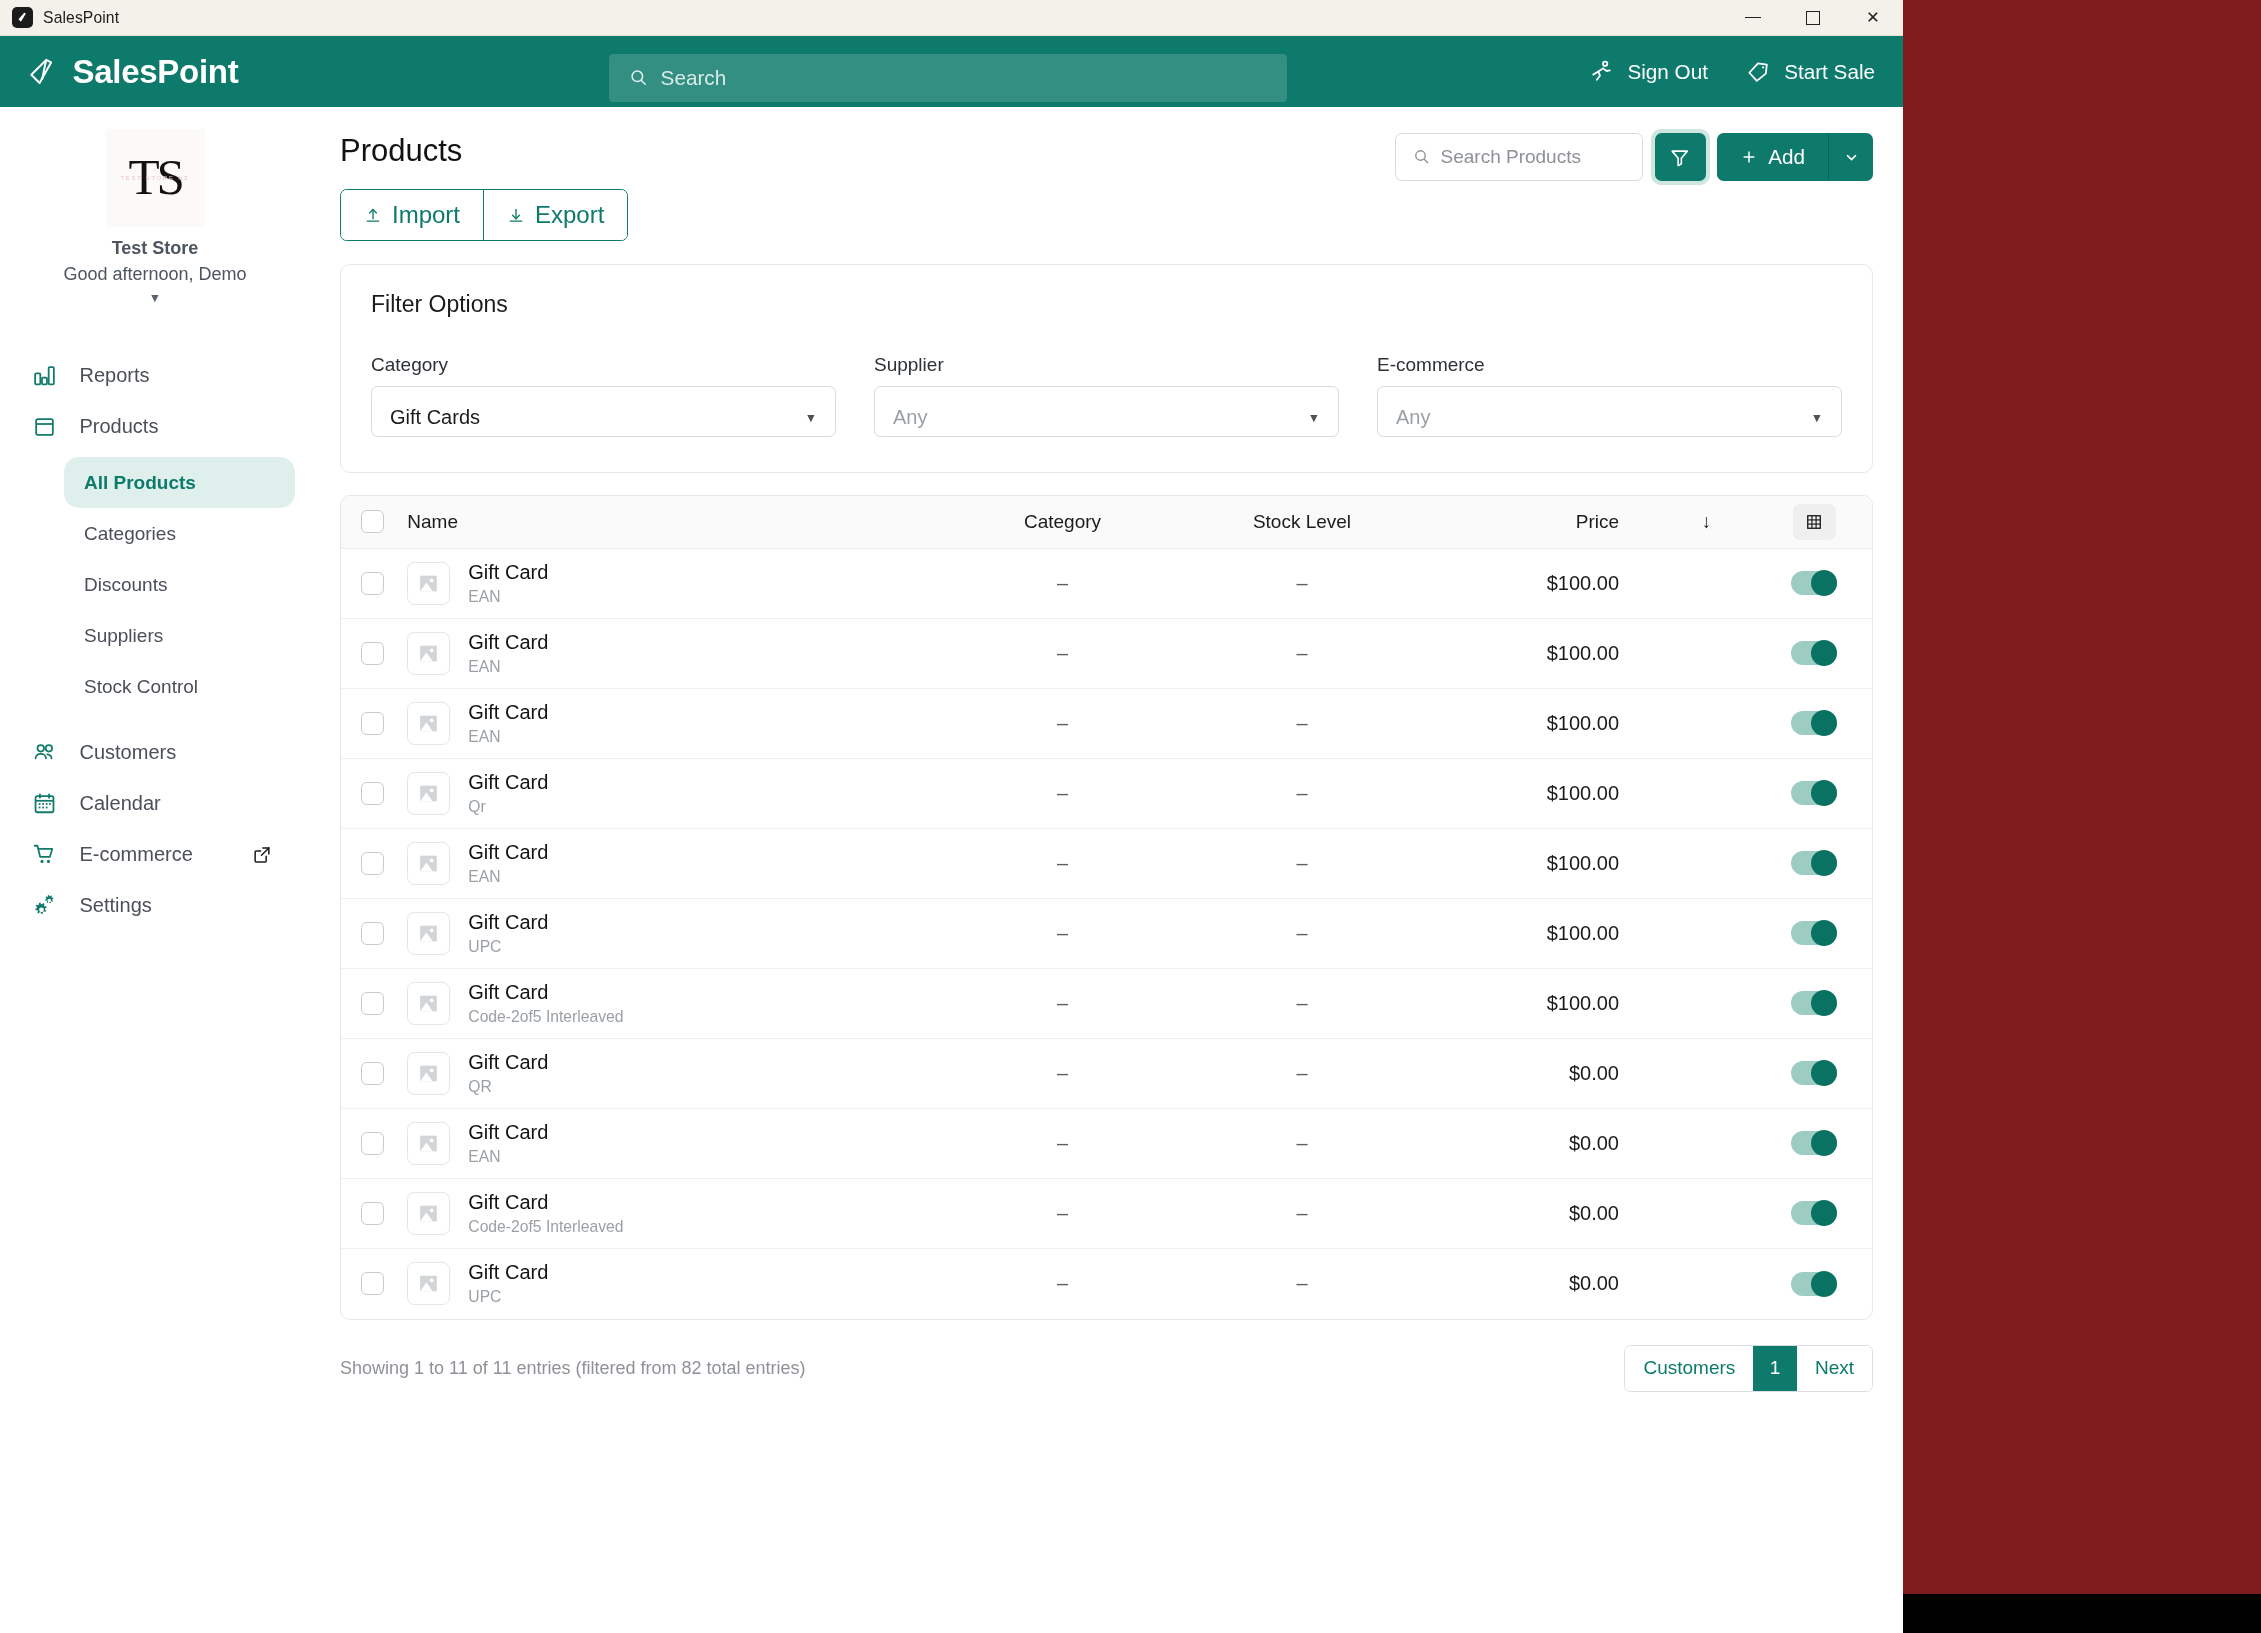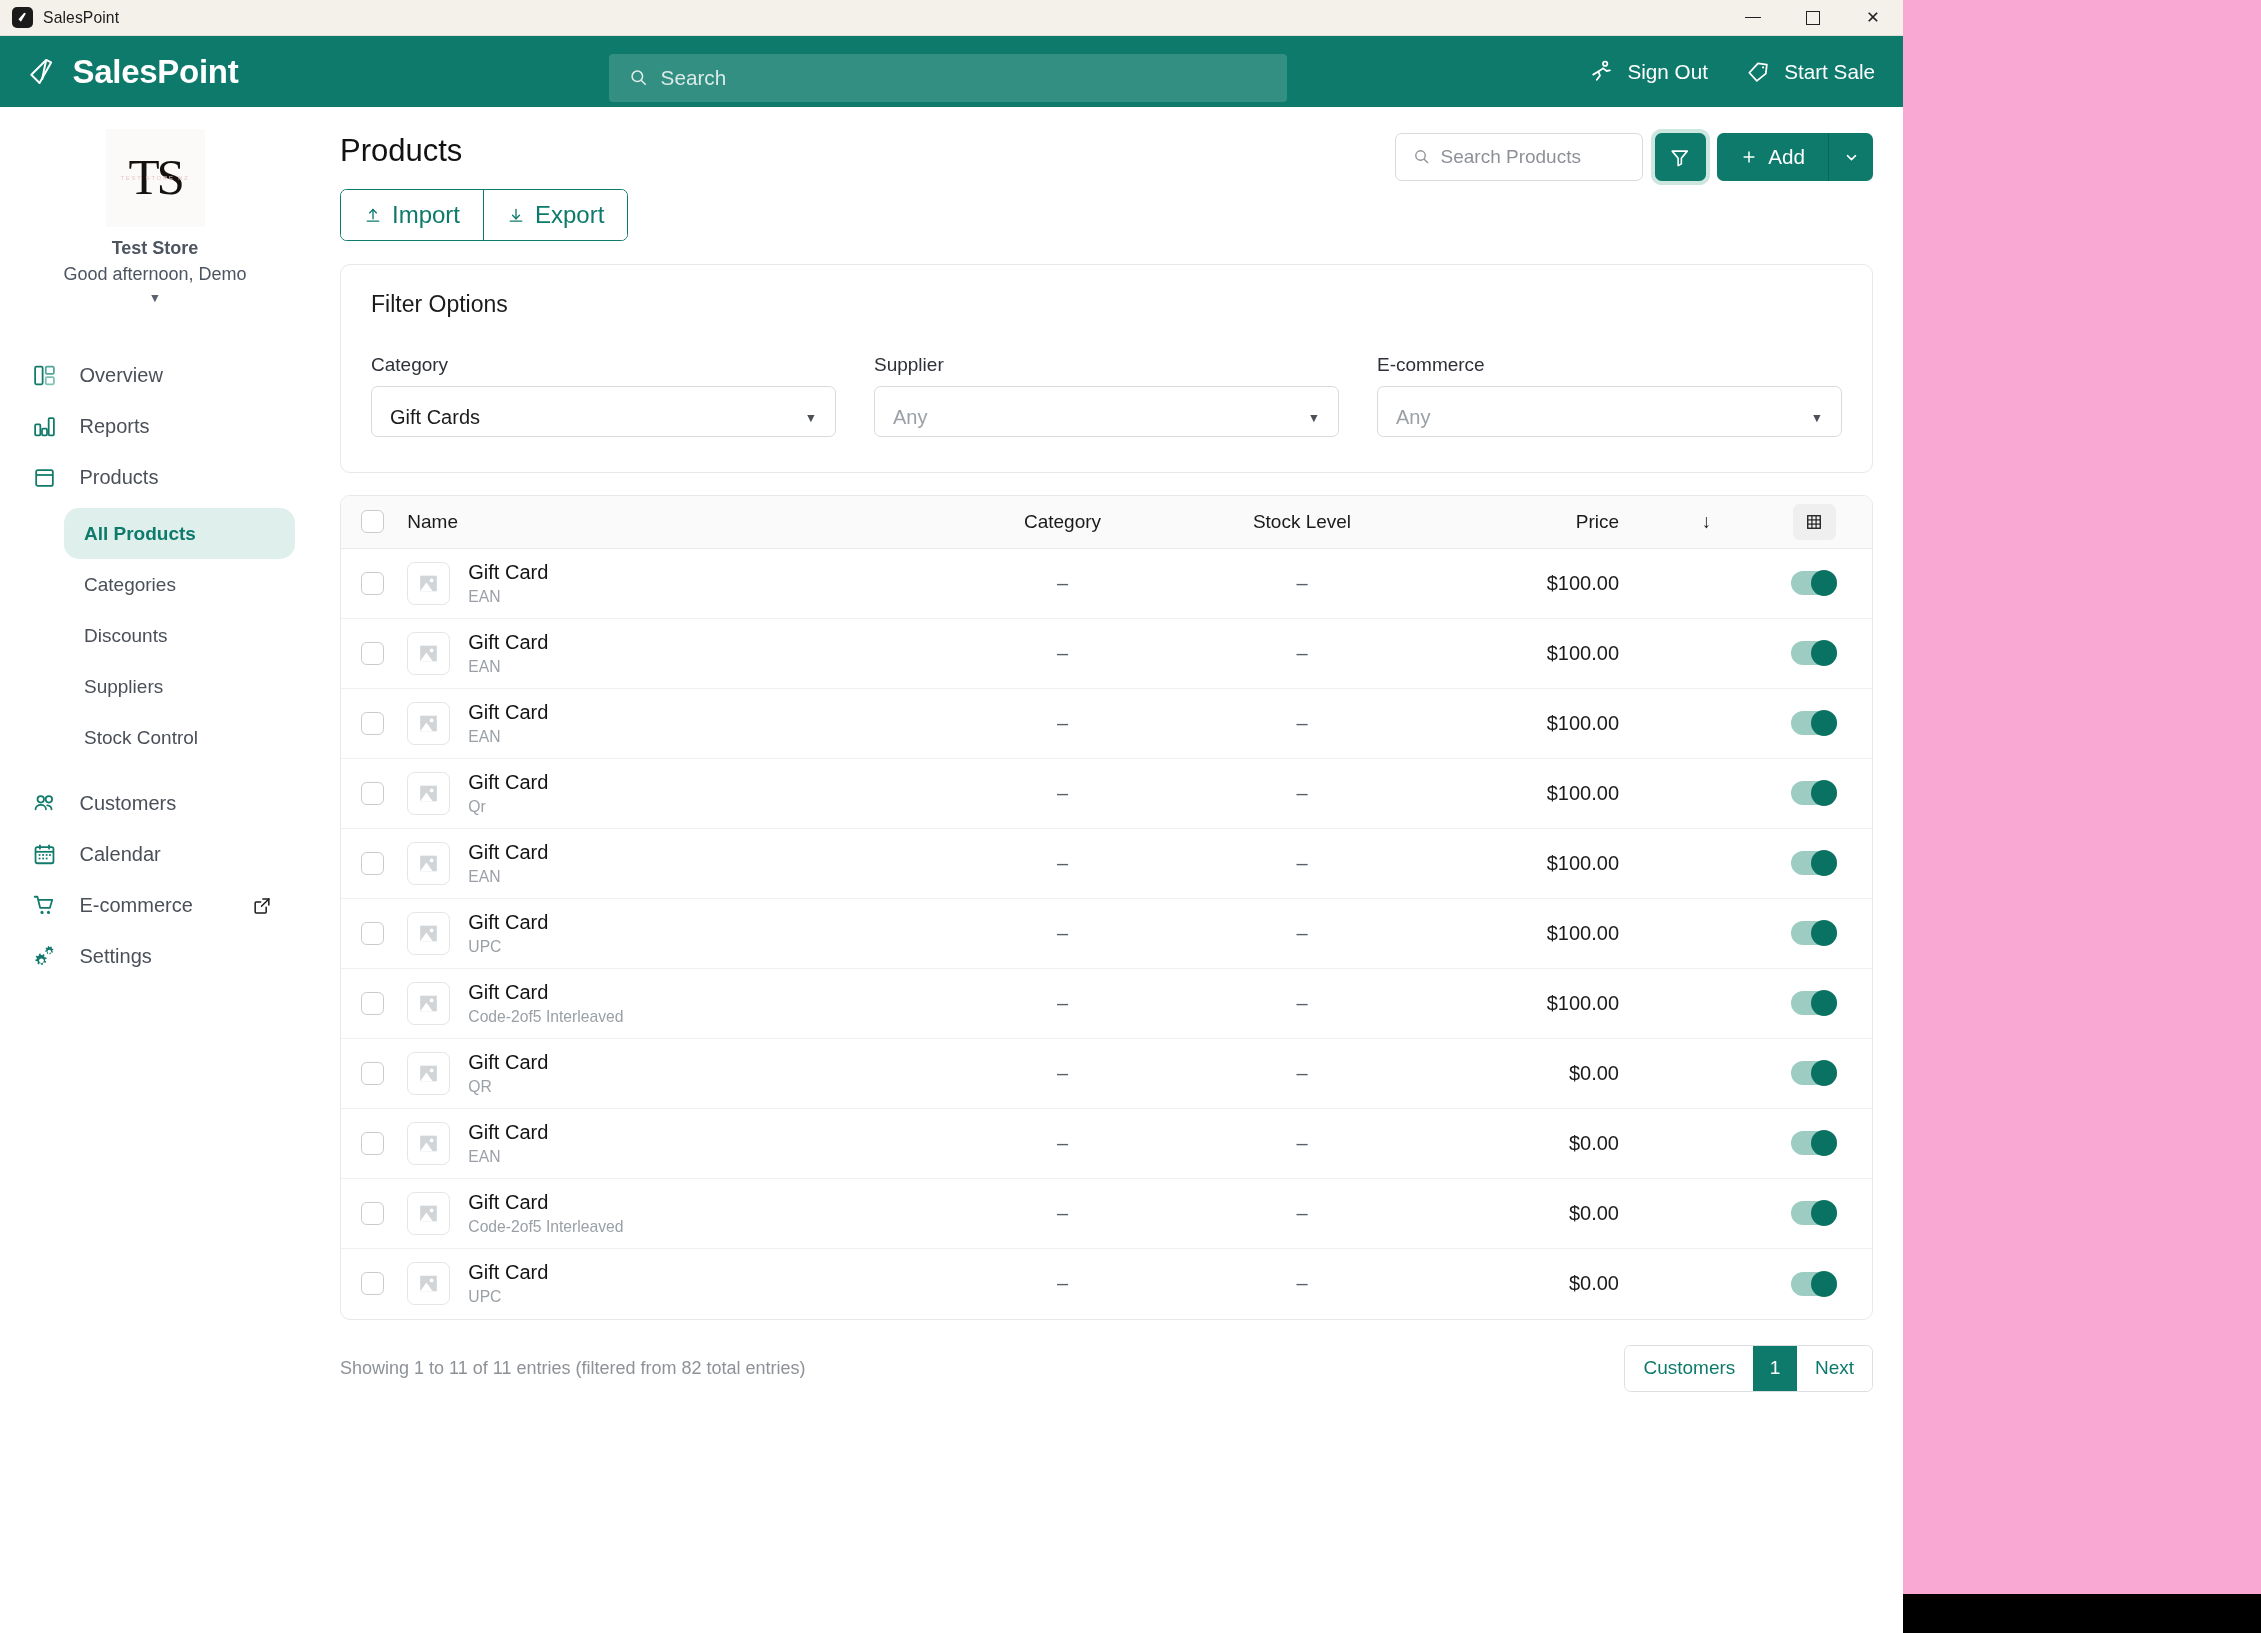--- a/index.html
+++ b/index.html
@@ -2,21 +2,21 @@
 <html style="font-size:13.2px"><head>
 <meta charset="utf-8">
 <style>
   * { box-sizing: border-box; margin: 0; padding: 0; }
   html, body {
     width: 2261px; height: 1634px;
     background: #000;
     font-family: "Liberation Sans", sans-serif;
     overflow: hidden;
   }
-  .desktop { position: relative; width: 2261px; height: 1594px; background: #f9a8d4; }
+  .desktop { position: relative; width: 2261px; height: 1594px; background: #7f1d1d; }
 
   
   .window {
     position: absolute; left: 0; top: 0;
     width: 1903px; height: 1634px;
     background: #ffffff;
     overflow: hidden;
   }
   .titlebar {
     height: 36px; background: #f4f1ea;
@@ -253,30 +253,20 @@
             <span class="ts">TS</span>
             <span class="sub">TEST STORE NZ</span>
           </div>
           <div class="store-name">Test Store</div>
           <div class="store-greet">Good afternoon, Demo</div>
           <div class="store-caret">▼</div>
         </div>
 
         <div class="nav">
 
-          <div class="nav-item">
-            <span class="ic">
-              <svg width="25" height="25" viewBox="0 0 24 24">
-                <rect x="3" y="3.5" width="7.2" height="17" rx="1.2" fill="none" stroke="#117a6b" stroke-width="1.7"></rect>
-                <rect x="13.2" y="3.5" width="7.8" height="7" rx="1.2" fill="none" stroke="#4fa699" stroke-width="1.7"></rect>
-                <rect x="13.2" y="13.5" width="7.8" height="7" rx="1.2" fill="none" stroke="#7fbfb5" stroke-width="1.7"></rect>
-              </svg>
-            </span>
-            <span>Overview</span>
-          </div>
 
           <div class="nav-item">
             <span class="ic">
               <svg width="25" height="25" viewBox="0 0 24 24">
                 <rect x="3" y="10" width="5" height="10.5" rx="1" fill="none" stroke="#117a6b" stroke-width="1.7"></rect>
                 <rect x="9.6" y="14" width="4.8" height="6.5" rx="1" fill="none" stroke="#117a6b" stroke-width="1.7"></rect>
                 <rect x="16" y="4" width="5" height="16.5" rx="1" fill="none" stroke="#117a6b" stroke-width="1.7"></rect>
               </svg>
             </span>
             <span>Reports</span>

